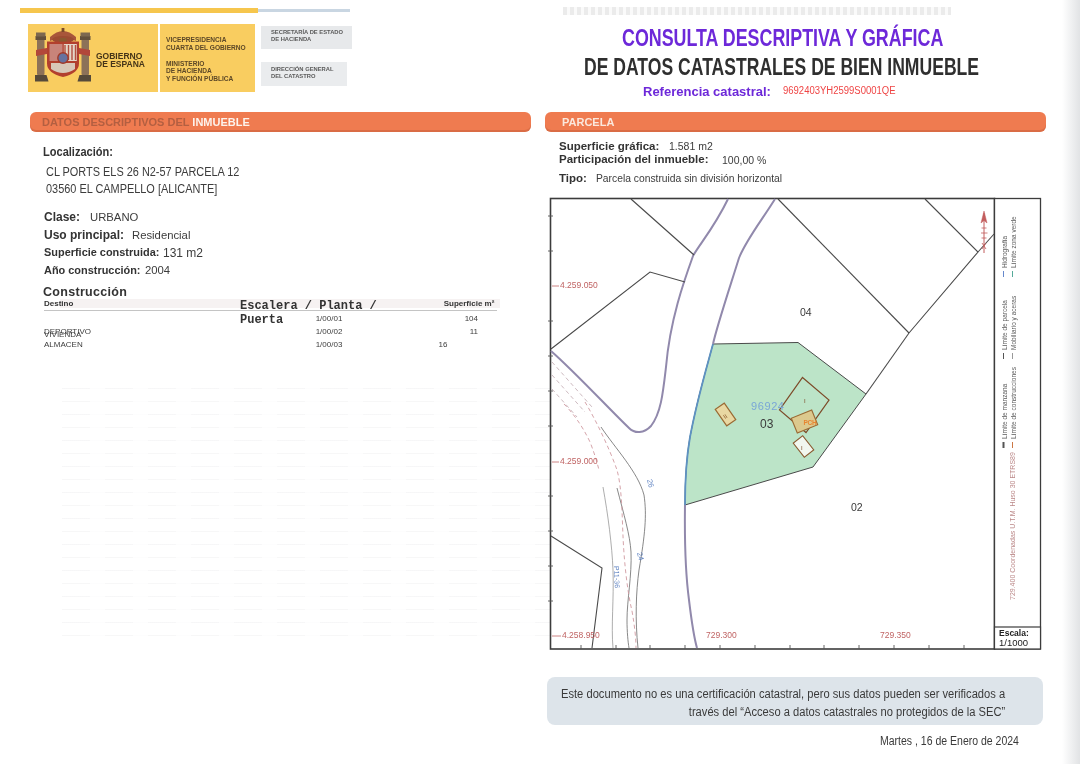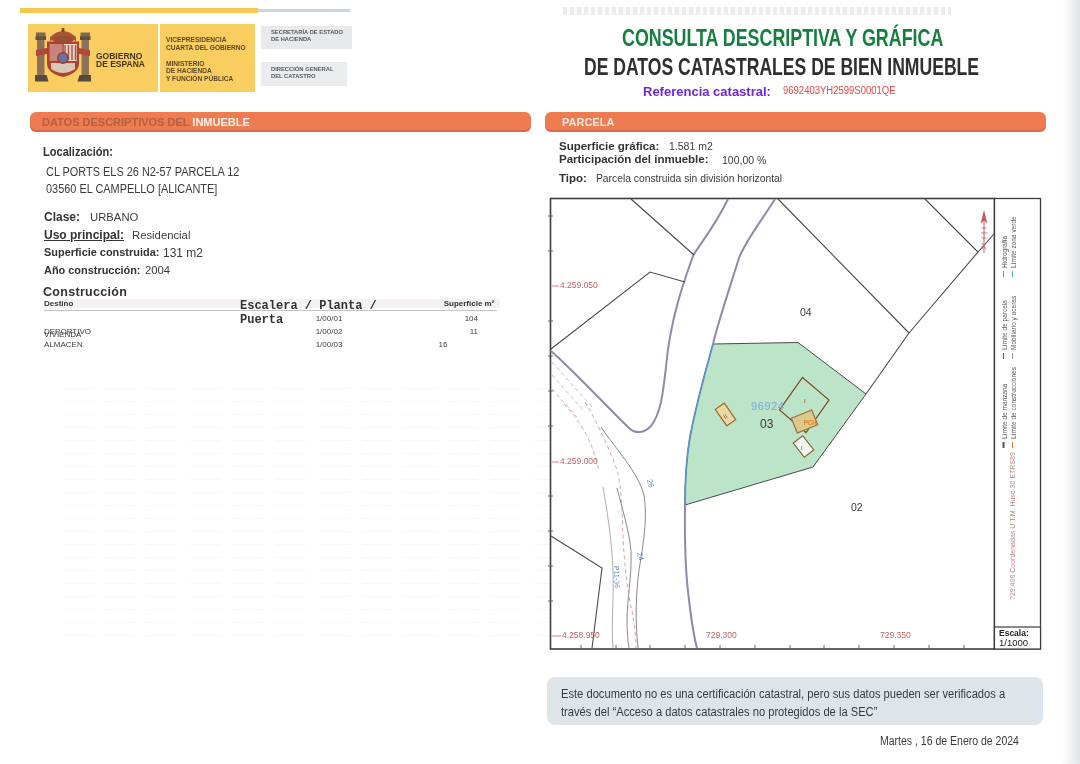--- a/index.html
+++ b/index.html
@@ -61,21 +61,21 @@
 <div class="abs b" style="left:166px;top:36px;width:95px;font-size:6.6px;line-height:7.6px;color:#5d4827;">VICEPRESIDENCIA<br>CUARTA DEL GOBIERNO</div>
 
 <div class="abs b" style="left:166px;top:60px;width:95px;font-size:6.6px;line-height:7.4px;color:#5d4827;">MINISTERIO<br>DE HACIENDA<br>Y FUNCIÓN PÚBLICA</div>
 
 <div class="abs" style="left:261px;top:26px;width:91px;height:23px;background:#e7e9eb;"></div>
 <div class="abs b" style="left:271px;top:29px;width:85px;font-size:5.8px;line-height:7px;color:#5a5a5a;">SECRETARÍA DE ESTADO<br>DE HACIENDA</div>
 
 <div class="abs" style="left:261px;top:62px;width:86px;height:24px;background:#eaecee;"></div>
 <div class="abs b" style="left:271px;top:66px;width:85px;font-size:5.8px;line-height:7px;color:#5a5a5a;">DIRECCIÓN GENERAL<br>DEL CATASTRO</div>
 
-<div class="abs b" style="left:622px;top:25px;font-size:23px;color:#15803d;white-space:nowrap;"><span style="display:inline-block;transform:scaleX(0.776);transform-origin:0 50%;">CONSULTA DESCRIPTIVA Y GRÁFICA</span></div>
+<div class="abs b" style="left:622px;top:25px;font-size:23px;color:#6d28d9;white-space:nowrap;"><span style="display:inline-block;transform:scaleX(0.776);transform-origin:0 50%;">CONSULTA DESCRIPTIVA Y GRÁFICA</span></div>
 
 <div class="abs b" style="left:584px;top:54px;font-size:23px;color:#2f2f2f;white-space:nowrap;"><span style="display:inline-block;transform:scaleX(0.764);transform-origin:0 50%;">DE DATOS CATASTRALES DE BIEN INMUEBLE</span></div>
 
 <div class="abs b" style="left:643px;top:84px;font-size:13px;color:#6d28d9;">Referencia catastral:</div>
 
 <div class="abs" style="left:783px;top:84.5px;font-size:10px;color:#ef4444;white-space:nowrap;"><span style="display:inline-block;transform:scaleX(0.95);transform-origin:0 50%;">9692403YH2599S0001QE</span></div>
 
 <div class="abs" style="left:30px;top:112px;width:501px;height:20px;background:#ef7b50;border-radius:6px;box-shadow:inset 0 -2px 0 rgba(180,80,50,.35);"></div>
 <div class="abs b" style="left:42px;top:116px;font-size:11px;color:#b35f41;">DATOS DESCRIPTIVOS DEL <span style="color:#fdf3ec;">INMUEBLE</span></div>
 
@@ -84,21 +84,21 @@
 
 <div class="abs b" style="left:43px;top:144.5px;font-size:12px;color:#333;white-space:nowrap;"><span style="display:inline-block;transform:scaleX(0.92);transform-origin:0 50%;">Localización:</span></div>
 
 <div class="abs" style="left:46px;top:164.5px;font-size:12px;color:#3c3c3c;white-space:nowrap;"><span style="display:inline-block;transform:scaleX(0.91);transform-origin:0 50%;">CL PORTS ELS 26 N2-57 PARCELA 12</span></div>
 
 <div class="abs" style="left:46px;top:182px;font-size:12px;color:#3c3c3c;white-space:nowrap;"><span style="display:inline-block;transform:scaleX(0.91);transform-origin:0 50%;">03560 EL CAMPELLO [ALICANTE]</span></div>
 
 <div class="abs b" style="left:44px;top:210px;font-size:12px;color:#333;">Clase:</div>
 <div class="abs" style="left:90px;top:210.5px;font-size:11.3px;color:#3c3c3c;">URBANO</div>
 
-<div class="abs b" style="left:44px;top:228px;font-size:12px;color:#333;text-decoration:underline;">Uso principal:</div>
+<div class="abs b" style="left:44px;top:228px;font-size:12px;color:#333;">Uso principal:</div>
 <div class="abs" style="left:132px;top:228.5px;font-size:11.3px;color:#3c3c3c;">Residencial</div>
 
 <div class="abs b" style="left:44px;top:246px;font-size:11.5px;color:#333;white-space:nowrap;"><span style="display:inline-block;transform:scaleX(0.95);transform-origin:0 50%;">Superficie construida:</span></div>
 <div class="abs" style="left:163px;top:246px;font-size:12px;color:#3c3c3c;">131 m2</div>
 
 <div class="abs b" style="left:44px;top:263.5px;font-size:11.5px;color:#333;white-space:nowrap;"><span style="display:inline-block;transform:scaleX(0.95);transform-origin:0 50%;">Año construcción:</span></div>
 <div class="abs" style="left:145px;top:264px;font-size:11.3px;color:#3c3c3c;text-align:right;">2004</div>
 
 <div class="abs b" style="left:43px;top:285px;font-size:12.5px;color:#333;letter-spacing:0.3px;">Construcción</div>
 
@@ -244,17 +244,17 @@
   <path d="M1012.5,442 v6" stroke="#cc7744" stroke-width="1"></path>
 
   <text x="1015" y="600" transform="rotate(-90 1015 600)" font-size="7" fill="#bb8888">729.400 Coordenadas U.T.M. Huso 30 ETRS89</text>
 
   <rect x="994.5" y="627" width="46" height="22" fill="#fff" stroke="#3c3c3c" stroke-width="1.2"></rect>
   <text x="999" y="636" font-size="8.5" fill="#222" font-weight="bold">Escala:</text>
   <text x="999" y="646" font-size="9.5" fill="#222">1/1000</text>
 </svg>
 
 <div class="abs" style="left:547px;top:677px;width:496px;height:48px;background:#dde4ea;border-radius:8px;"></div>
-<div class="abs" style="left:561px;top:685px;font-size:12px;line-height:18px;color:#3a3a3a;white-space:nowrap;"><span style="display:inline-block;transform:scaleX(0.93);transform-origin:0 50%;">Este documento no es una certificación catastral, pero sus datos pueden ser verificados a<br>través del “Acceso a datos catastrales no protegidos de la SEC”</span></div>
+<div class="abs" style="left:561px;top:685px;font-size:12px;line-height:18px;color:#3a3a3a;white-space:nowrap;text-align:right;"><span style="display:inline-block;transform:scaleX(0.93);transform-origin:0 50%;">Este documento no es una certificación catastral, pero sus datos pueden ser verificados a<br>través del “Acceso a datos catastrales no protegidos de la SEC”</span></div>
 
 <div class="abs" style="left:880px;top:734px;font-size:12.5px;color:#3a3a3a;white-space:nowrap;"><span style="display:inline-block;transform:scaleX(0.84);transform-origin:0 50%;">Martes , 16 de Enero de 2024</span></div>
 
 </div>
 
 </body></html>

